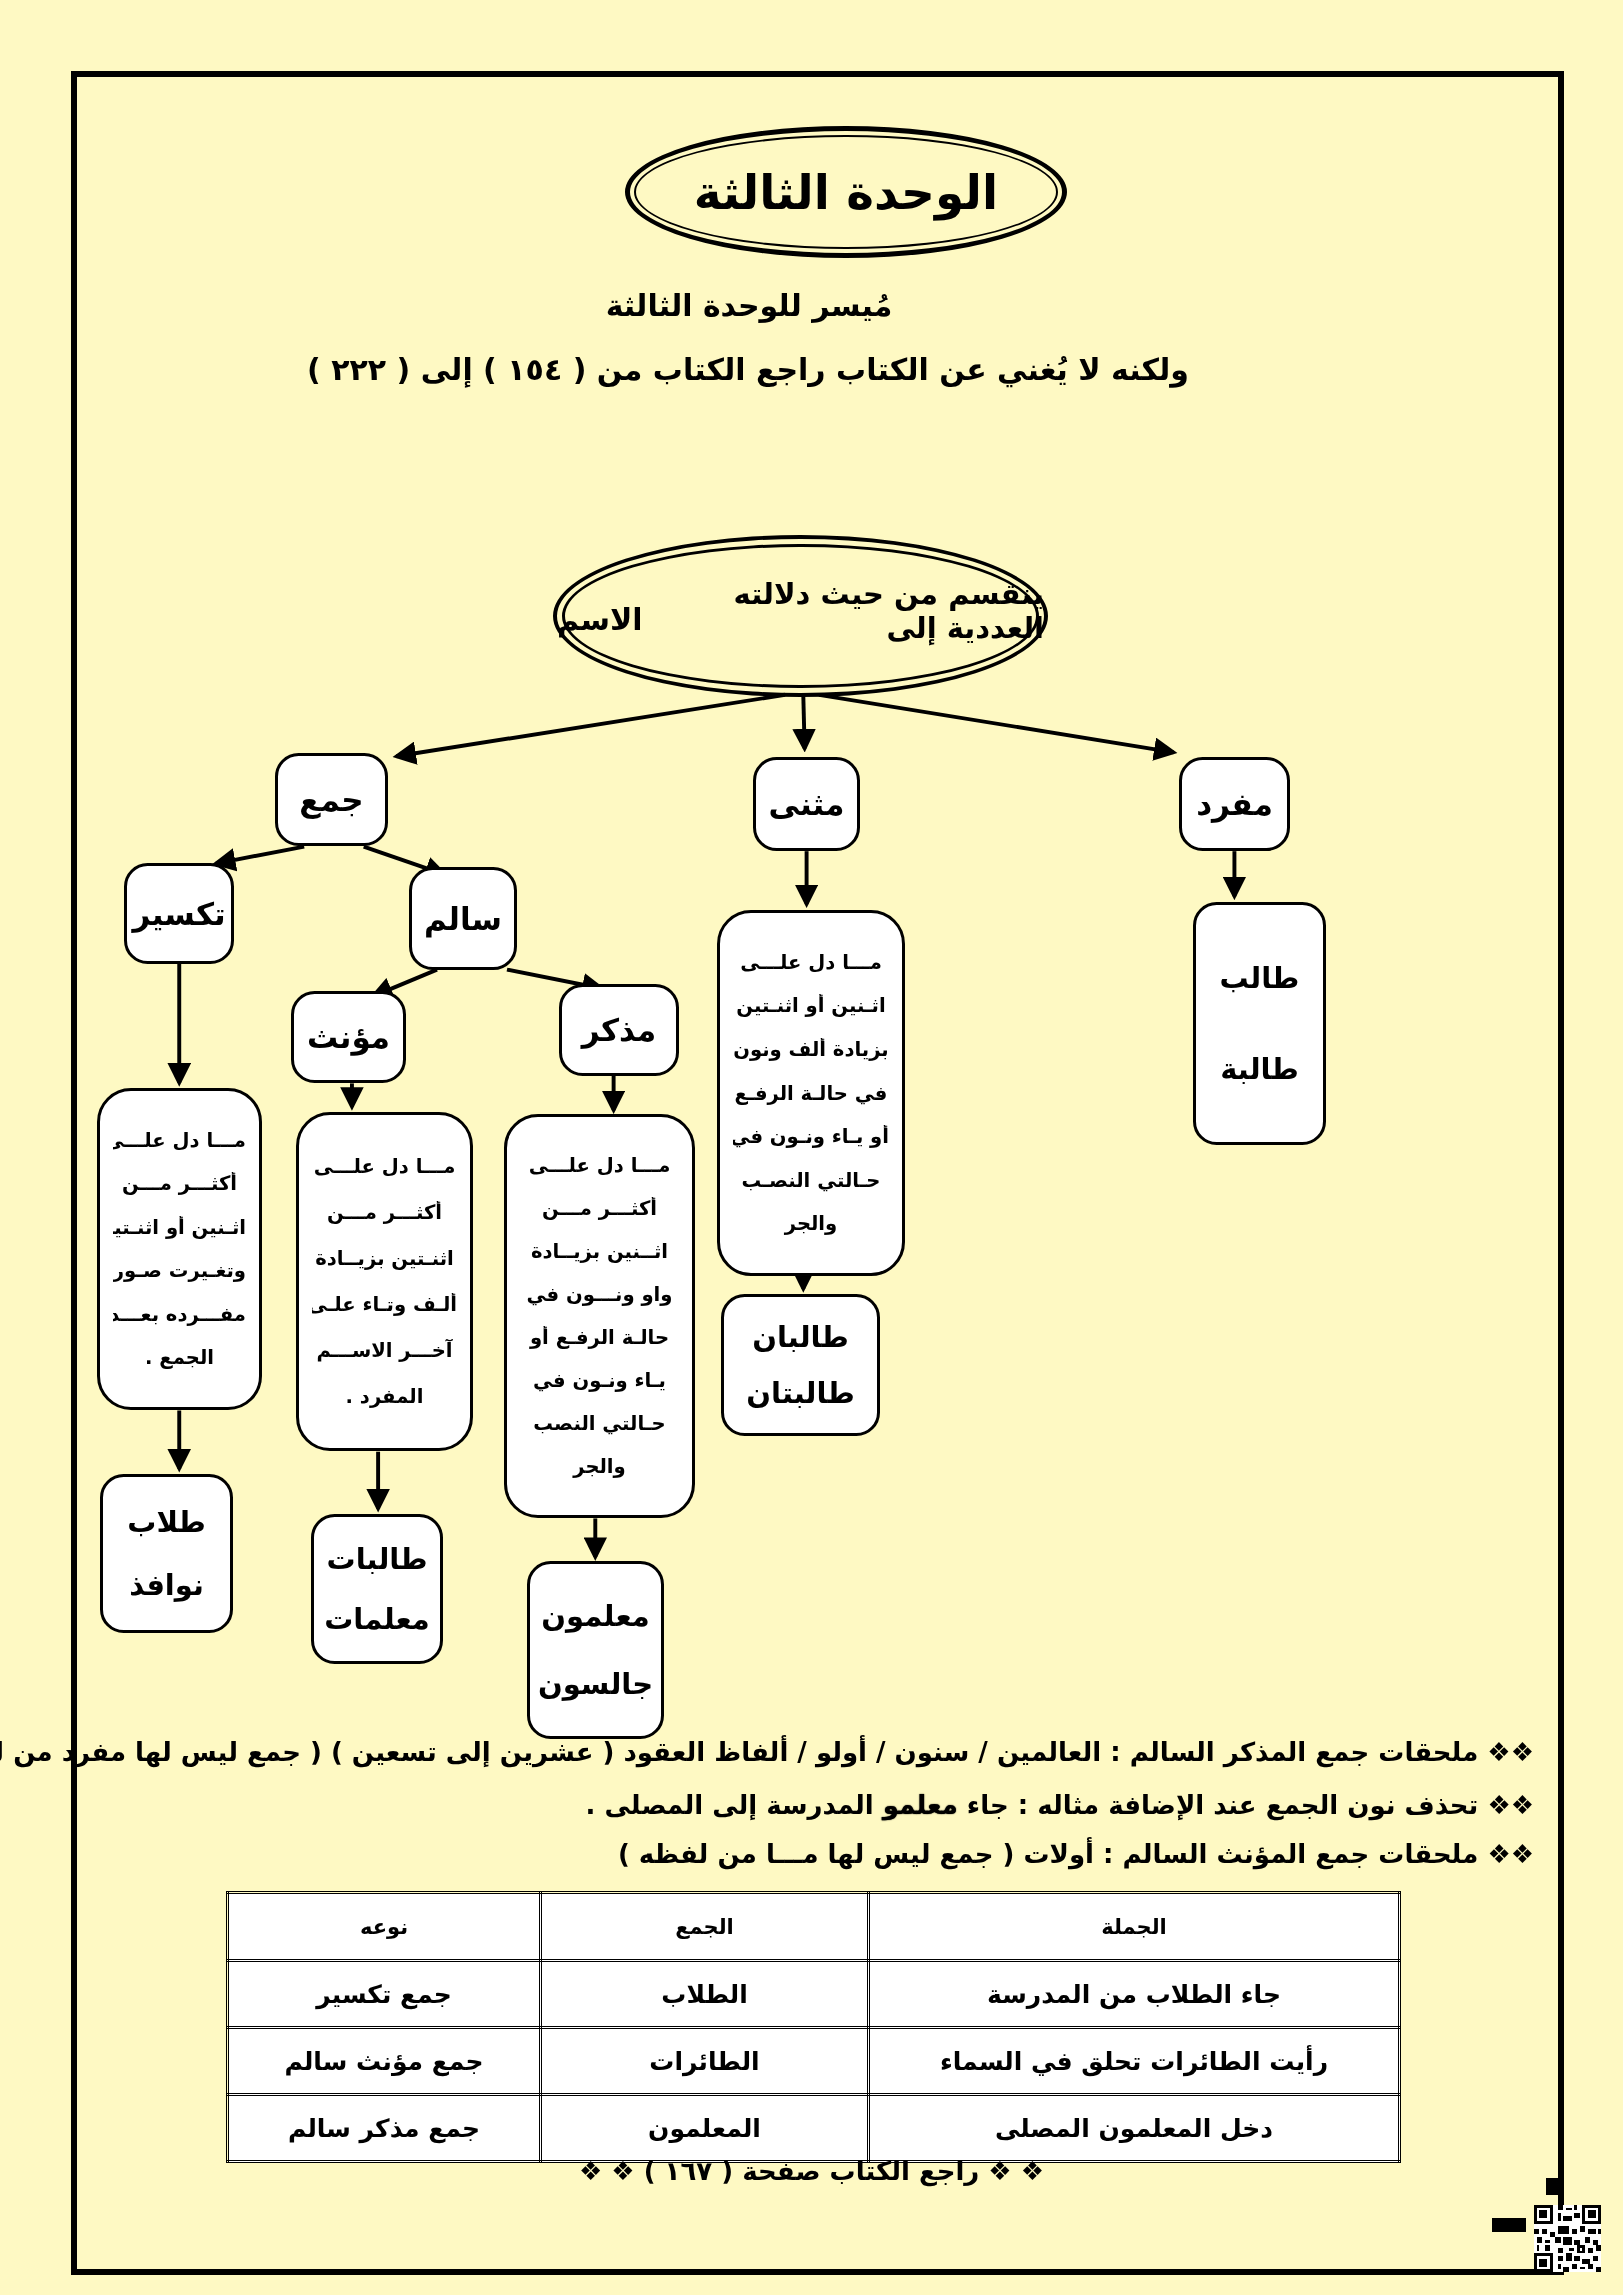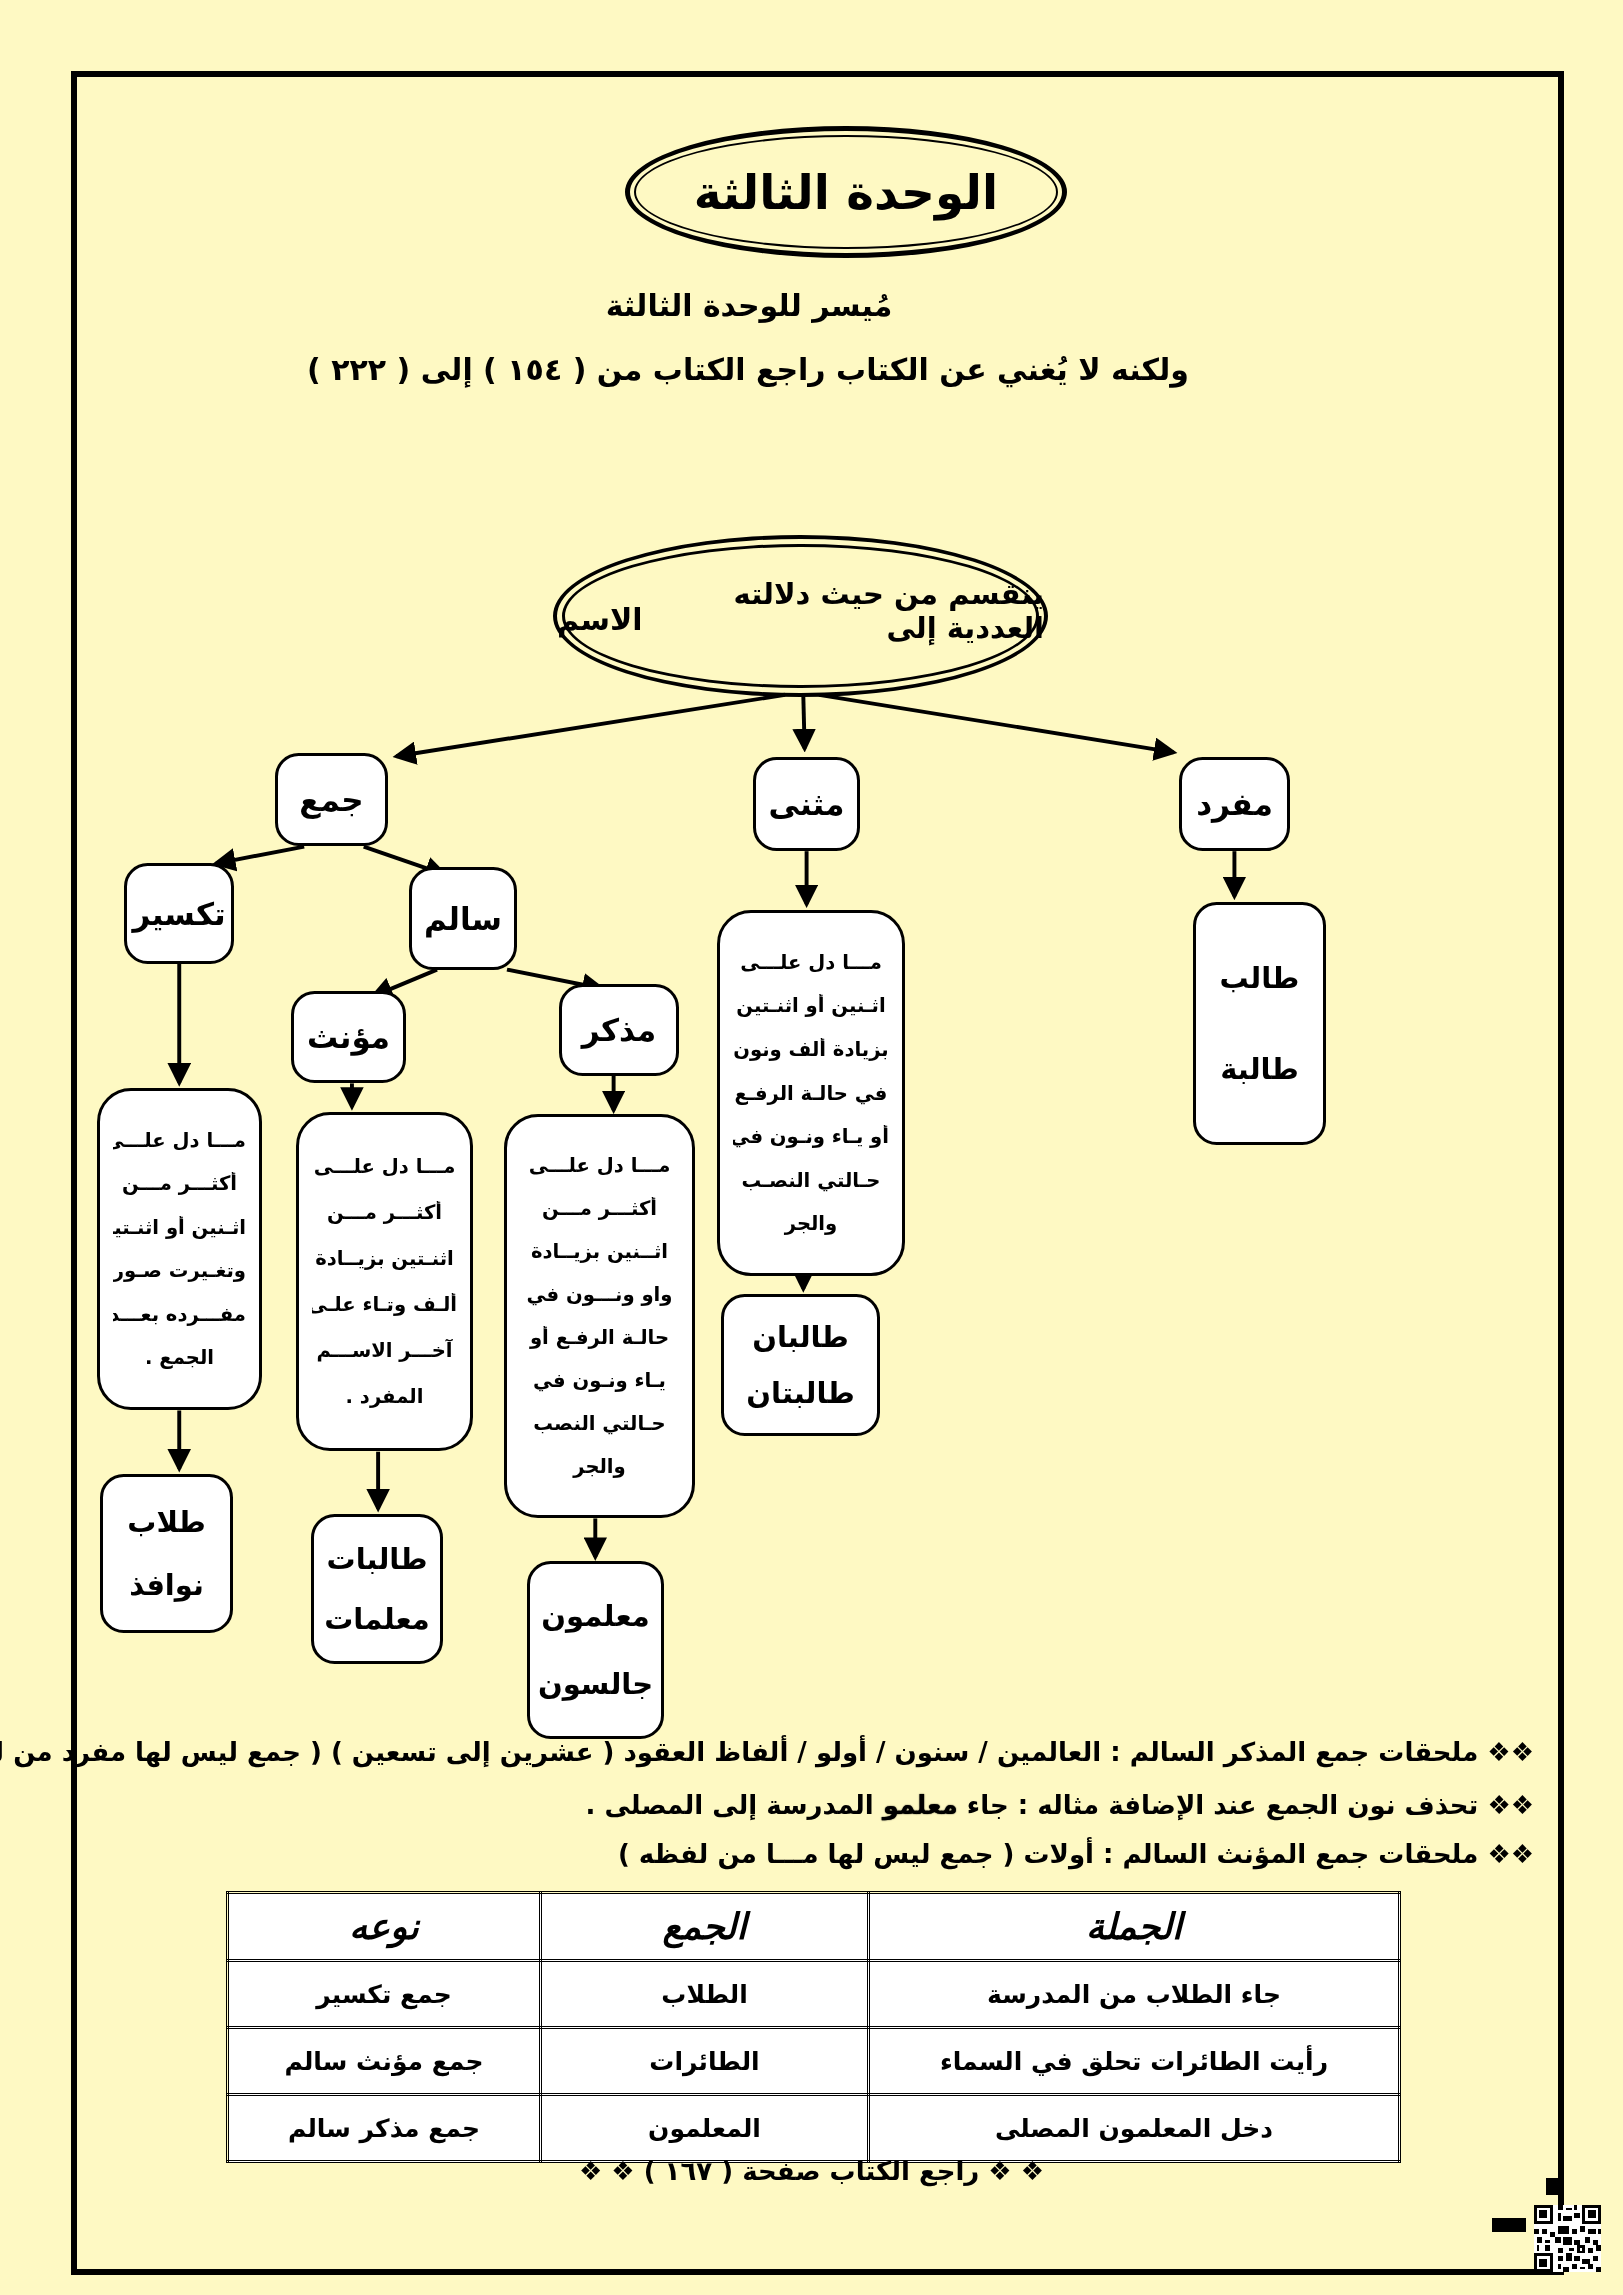--- a/index.html
+++ b/index.html
@@ -37,21 +37,21 @@
   
   .arrows{position:absolute;left:0;top:0;width:1623px;height:2295px;pointer-events:none;z-index:1;}
   
   .note{position:absolute;right:89px;direction:rtl;white-space:nowrap;font-weight:bold;font-size:26px;}
   .note .hv{text-shadow:0 0 1.3px #000;}
   
   .tbl{position:absolute;left:226px;top:1891px;width:1171px;direction:rtl;
     border-collapse:collapse;table-layout:fixed;}
   .tbl th,.tbl td{border:3.9px double #000;text-align:center;vertical-align:middle;
     font-weight:bold;background:#fff;}
-  .tbl th{height:63px;font-size:36px;font-style:italic;}
+  .tbl th{height:63px;font-size:21px;}
   .tbl td{height:62px;font-size:25px;}
   
   .footer{position:absolute;left:0;top:2156px;width:1623px;text-align:center;
     font-weight:bold;font-size:26px;direction:rtl;}
   
   .qr{position:absolute;left:1534px;top:2205px;width:67px;height:67px;}
   .bar{position:absolute;left:1492px;top:2218px;width:34px;height:14.4px;background:#000;}
   .sq{position:absolute;left:1546px;top:2178px;width:12.4px;height:17px;background:#000;}
 </style>
 </head>

